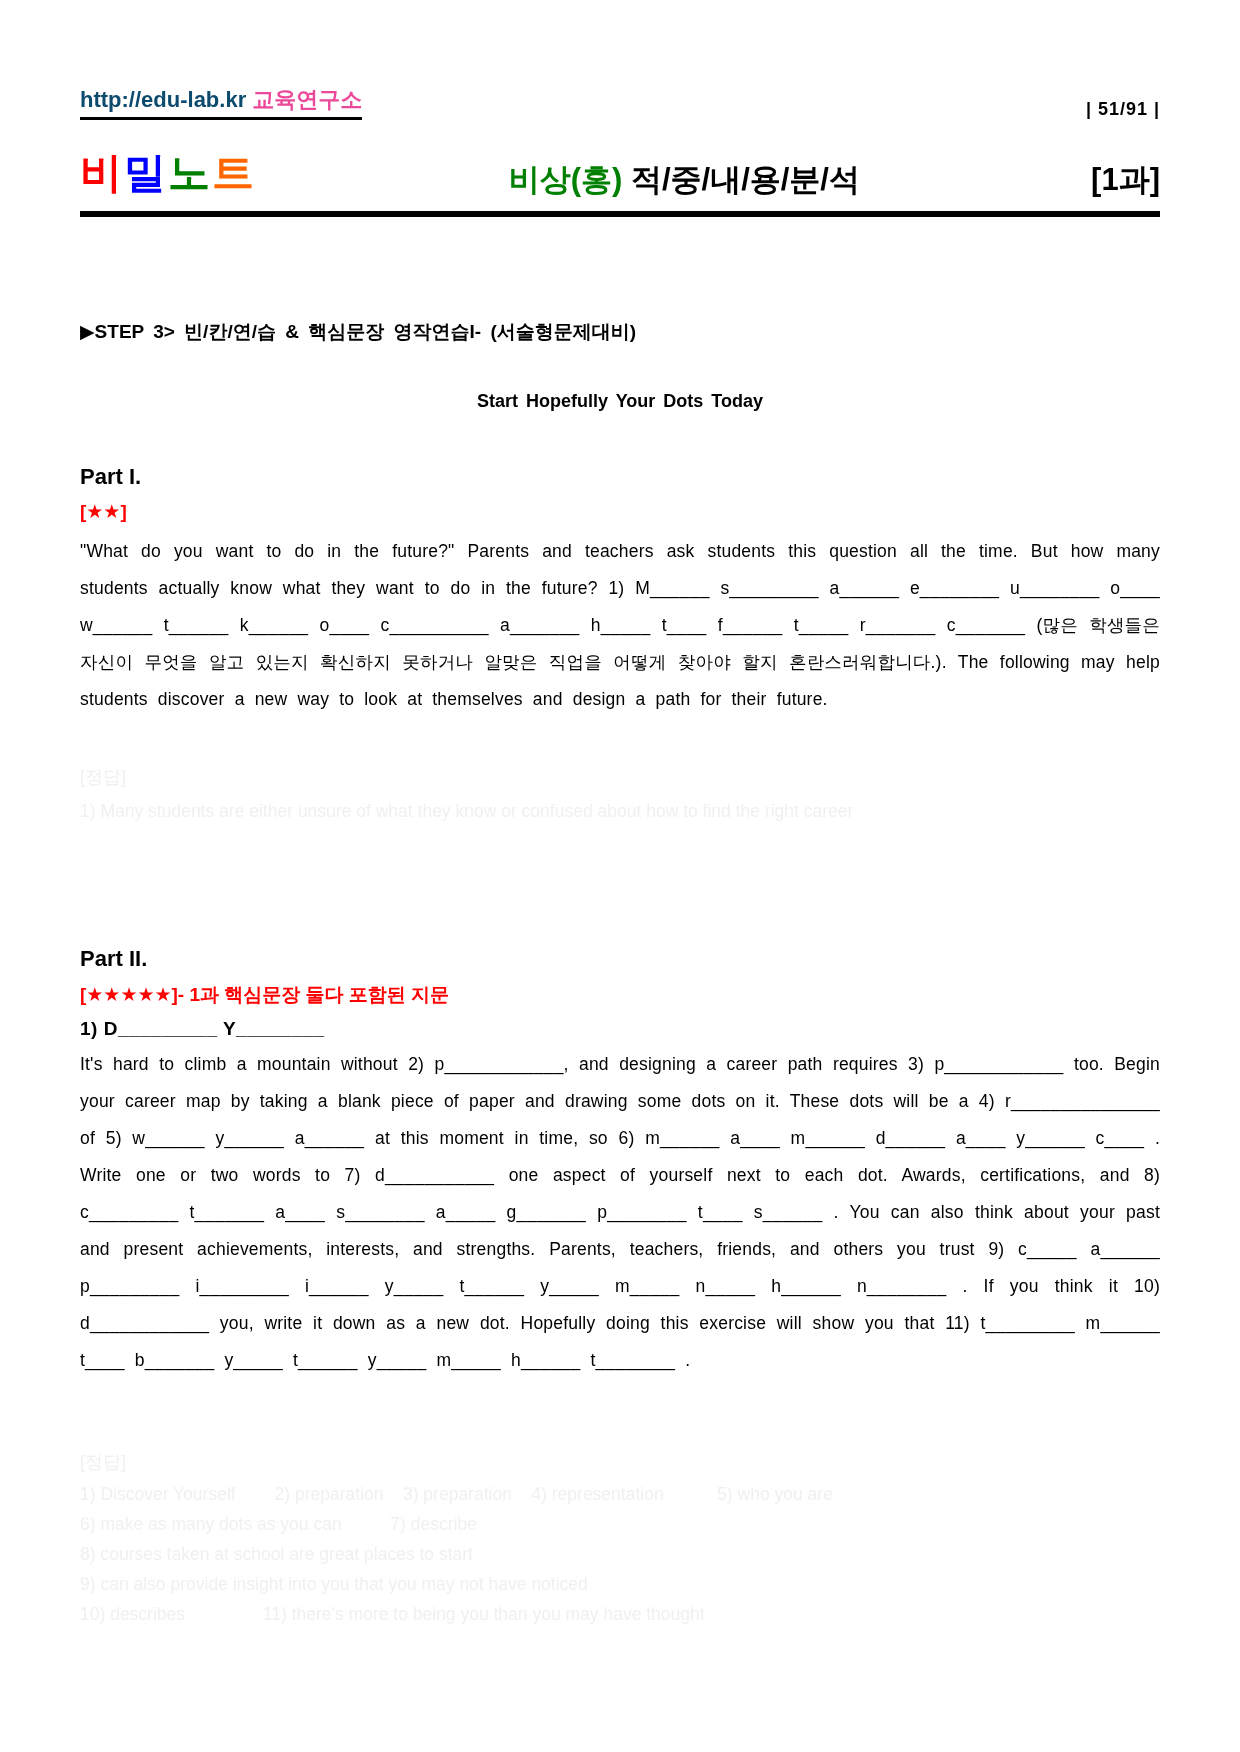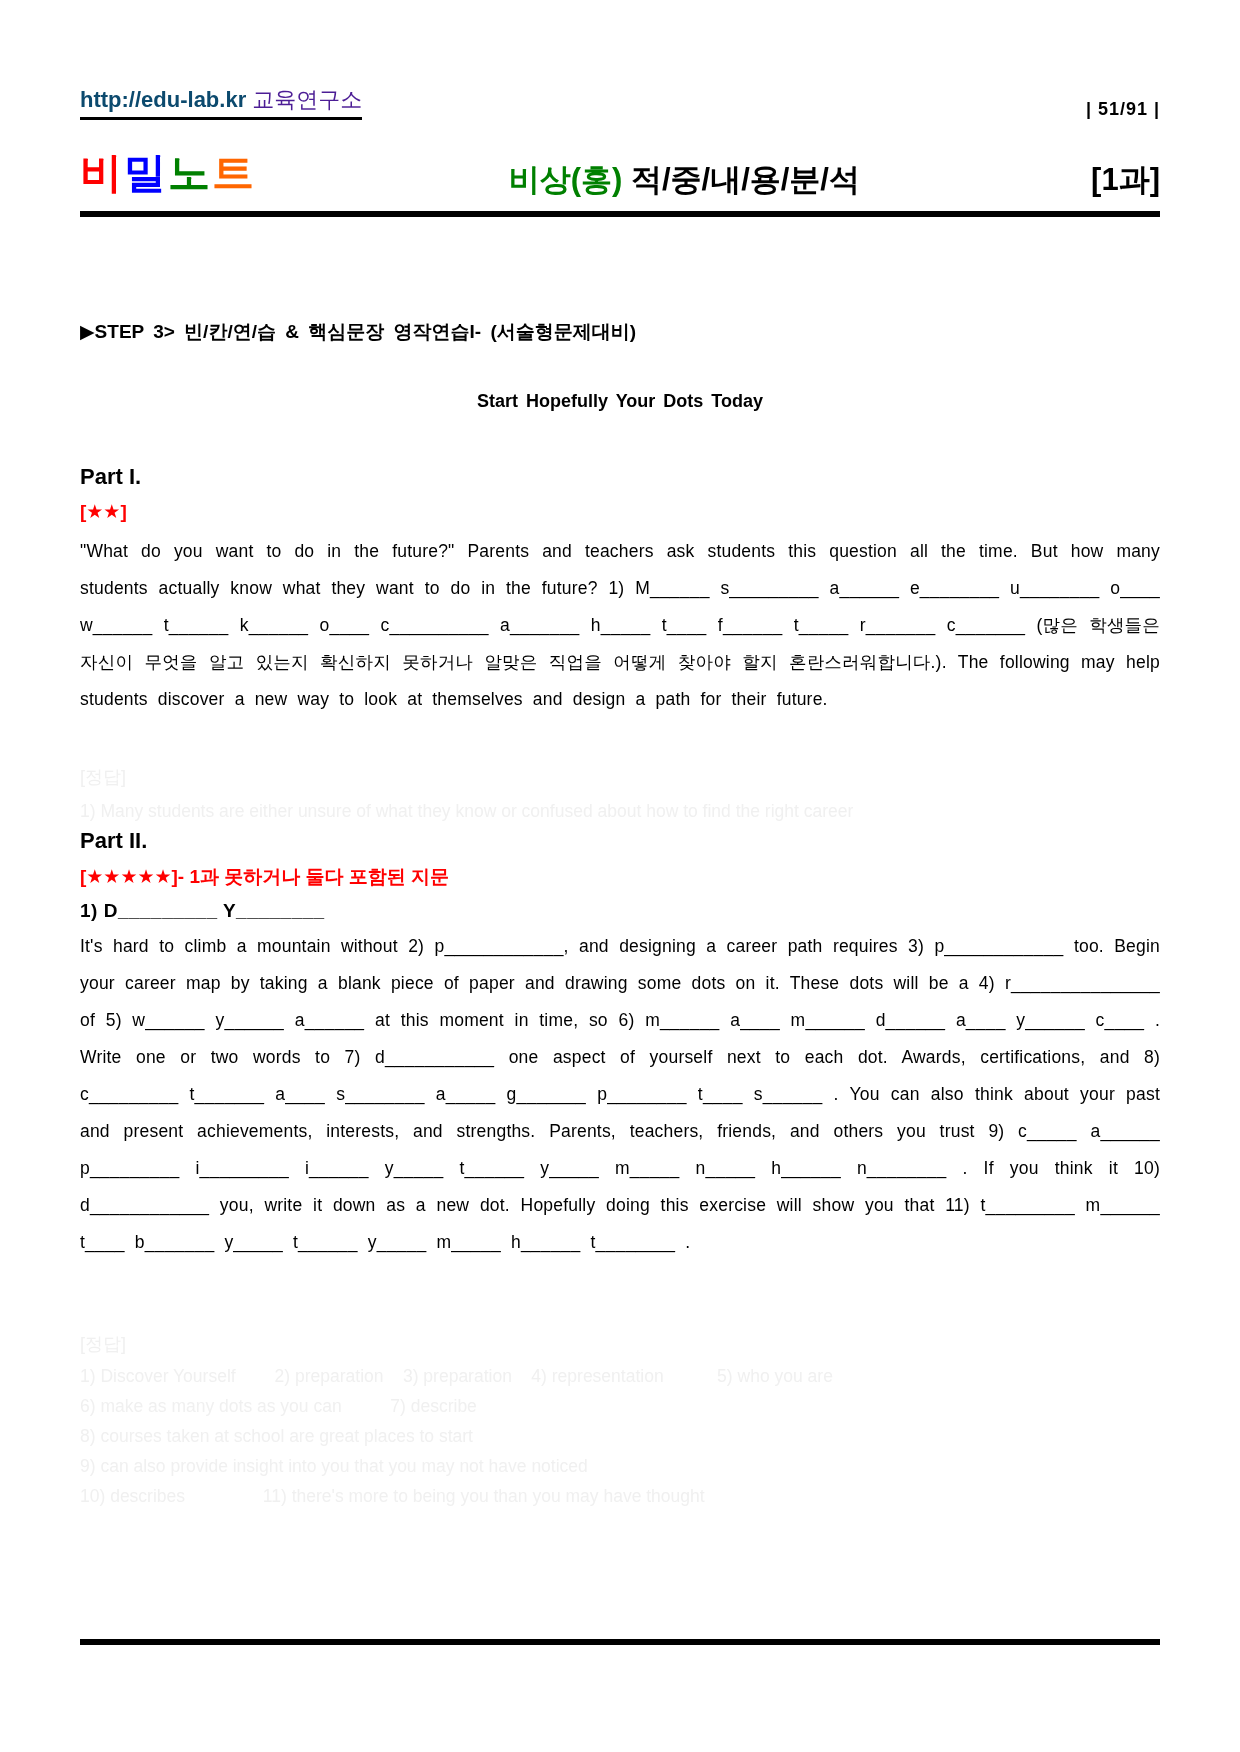--- a/index.html
+++ b/index.html
@@ -14,21 +14,21 @@
   .page { padding: 85px 80px 0 80px; width: 1240px; }
 
   
   .hdr-line1 {
     display: flex; justify-content: space-between; align-items: flex-end;
   }
   .site-link-wrap { border-bottom: 3px solid #000; padding-bottom: 2px; }
   .site-url {
     color: #0c4a6e; font-weight: bold; font-size: 22px; text-decoration: none;
   }
-  .site-label { color: #4c1d95; font-weight: normal; font-size: 22px; }
+  .site-label { color: #ec4899; font-weight: bold; font-size: 22px; }
   .page-indicator { font-weight: bold; font-size: 18px; letter-spacing: 1px; }
 
   .hdr-line2 {
     display: flex; justify-content: space-between; align-items: flex-end;
     margin-top: 25px;
   }
   .brand { font-size: 42px; font-weight: bold; letter-spacing: 2px; width: 300px; }
   .brand .c0 { color: #ff0000; }
   .brand .c1 { color: #0000ff; }
   .brand .c2 { color: #008000; }
@@ -56,21 +56,21 @@
     text-align: justify;
     word-spacing: 5px;
     letter-spacing: 0.2px;
   }
 
   .faded { color: #f0f0f0; }
   .answer-block1 { margin-top: 42px; }
   .answer-label { font-size: 18px; line-height: 34px; }
   .answer-line { font-size: 17.5px; line-height: 34px; white-space: pre-wrap; }
 
-  .part2-head { }
+  .part2-head { margin-top: 118px; }
   .part2-blank-title { margin-top: 10px; font-size: 19px; font-weight: bold; letter-spacing: 0.5px; }
   .para2 { margin-top: 6px; }
 
   .answer-block2 { margin-top: 66px; }
   .answer-block2 .answer-line { line-height: 30px; }
 
   .bottom-rule-wrap { margin-top: 128px; }
 </style>
 </head>
 <body>
@@ -103,21 +103,21 @@
 
   <div class="para">"What do you want to do in the future?" Parents and teachers ask students this question all the time. But how many students actually know what they want to do in the future? 1) M______ s_________ a______ e________ u________ o____ w______ t______ k______ o____ c__________ a_______ h_____ t____ f______ t_____ r_______ c_______ (많은 학생들은 자신이 무엇을 알고 있는지 확신하지 못하거나 알맞은 직업을 어떻게 찾아야 할지 혼란스러워합니다.). The following may help students discover a new way to look at themselves and design a path for their future.</div>
 
   <div class="answer-block1">
     <div class="answer-label faded">[정답]</div>
     <div class="answer-line faded">1) Many students are either unsure of what they know or confused about how to find the right career</div>
   </div>
 
   <div class="part-head part2-head">
     <span class="part-label">Part II.</span>
-    <span class="part-stars">[★★★★★]- 1과 못하거나 둘다 포함된 지문</span>
+    <span class="part-stars">[★★★★★]- 1과 핵심문장 둘다 포함된 지문</span>
   </div>
 
   <div class="part2-blank-title">1) D_________  Y________</div>
 
   <div class="para para2">It's hard to climb a mountain without 2) p____________, and designing a career path requires 3) p____________ too. Begin your career map by taking a blank piece of paper and drawing some dots on it. These dots will be a 4) r_______________ of 5) w______ y______ a______ at this moment in time, so 6) m______ a____ m______ d______ a____ y______ c____ . Write one or two words to 7) d___________ one aspect of yourself next to each dot. Awards, certifications, and 8) c_________ t_______ a____ s________ a_____ g_______ p________ t____ s______ . You can also think about your past and present achievements, interests, and strengths. Parents, teachers, friends, and others you trust 9) c_____ a______ p_________ i_________ i______ y_____ t______ y_____ m_____ n_____ h______ n________ . If you think it 10) d____________ you, write it down as a new dot. Hopefully doing this exercise will show you that 11) t_________ m______ t____ b_______ y_____ t______ y_____ m_____ h______ t________ .</div>
 
   <div class="answer-block2">
     <div class="answer-label faded">[정답]</div>
     <div class="answer-line faded">1) Discover Yourself        2) preparation    3) preparation    4) representation           5) who you are</div>
     <div class="answer-line faded">6) make as many dots as you can          7) describe</div>

